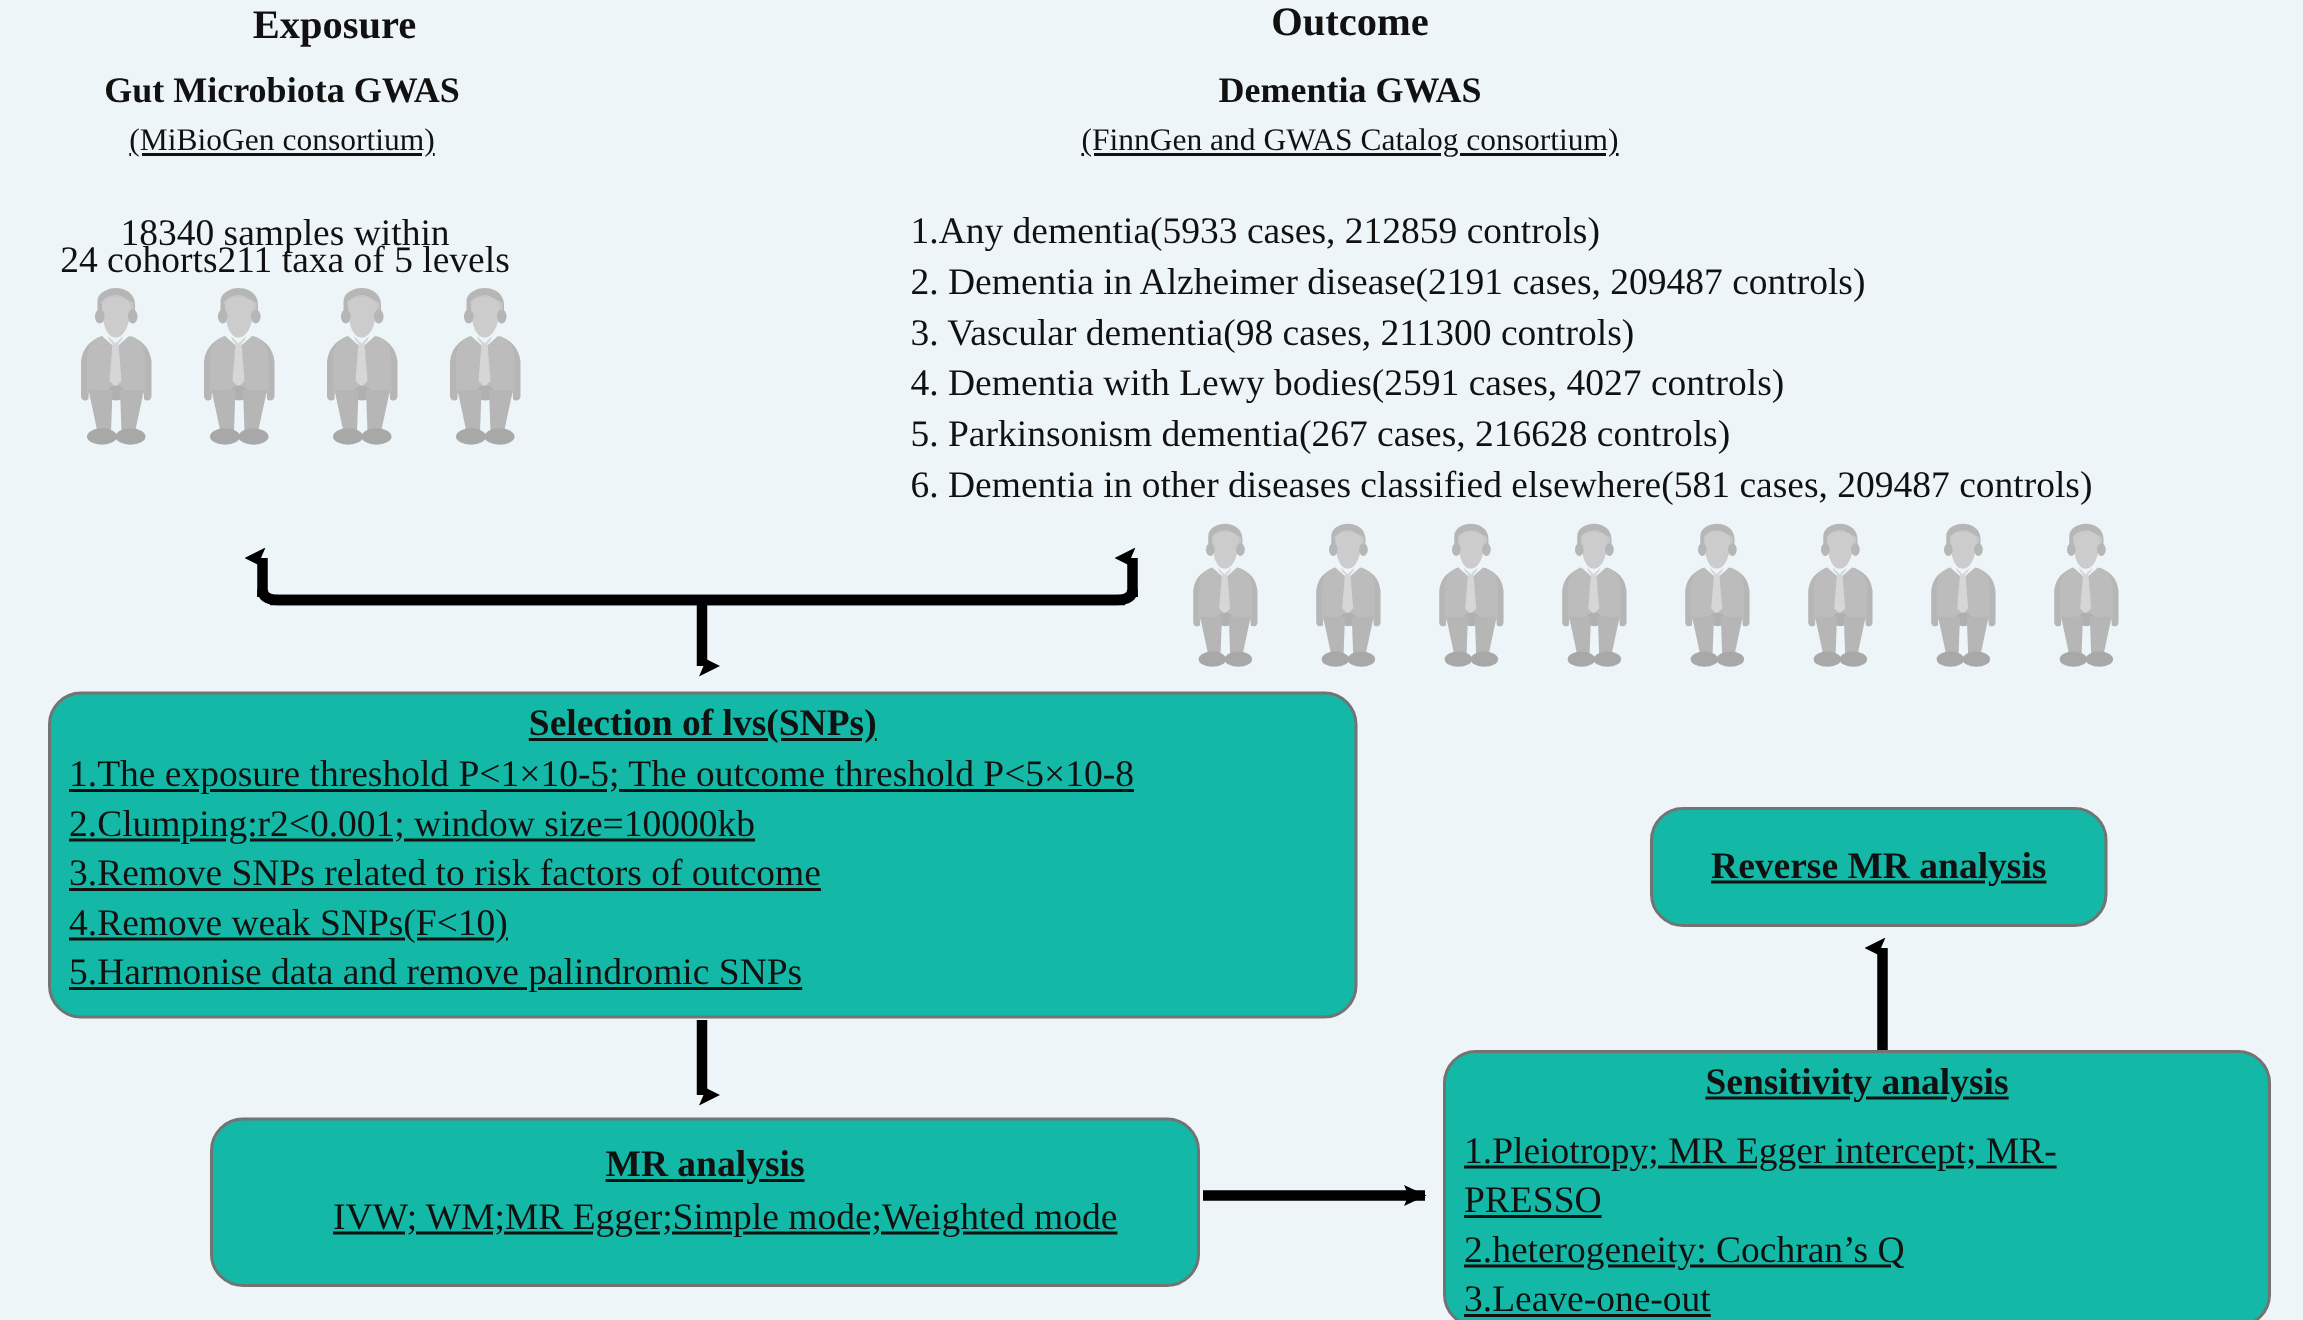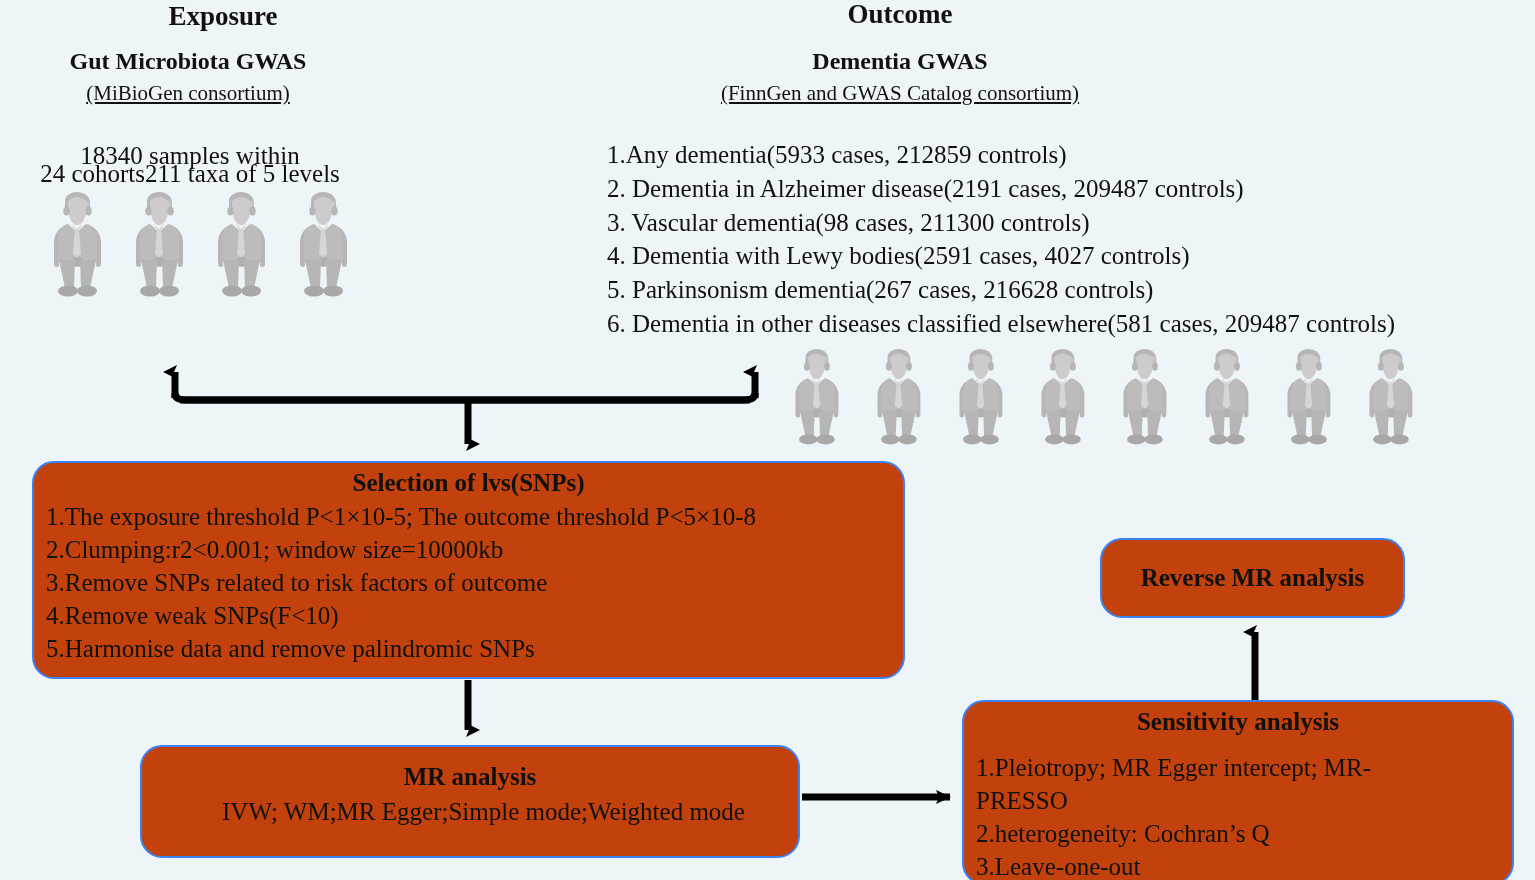--- a/index.html
+++ b/index.html
@@ -56,24 +56,25 @@
     list-style: none;
     margin: 0;
     padding: 0;
     white-space: nowrap;
   }
   .outcome-list li { white-space: nowrap; }
 
   
   .box {
     box-sizing: border-box;
-    background: #c2410c;
-    border: 2px solid #3b82f6;
+    background: #14b8a6;
+    border: 2px solid #737373;
     border-radius: 22px;
     overflow: hidden;
+    text-decoration: underline;
   }
   .box-title {
     font-weight: bold;
     font-size: 25px;
     text-align: center;
     line-height: 1.15;
     white-space: nowrap;
   }
   .box-list {
     font-size: 25px;

